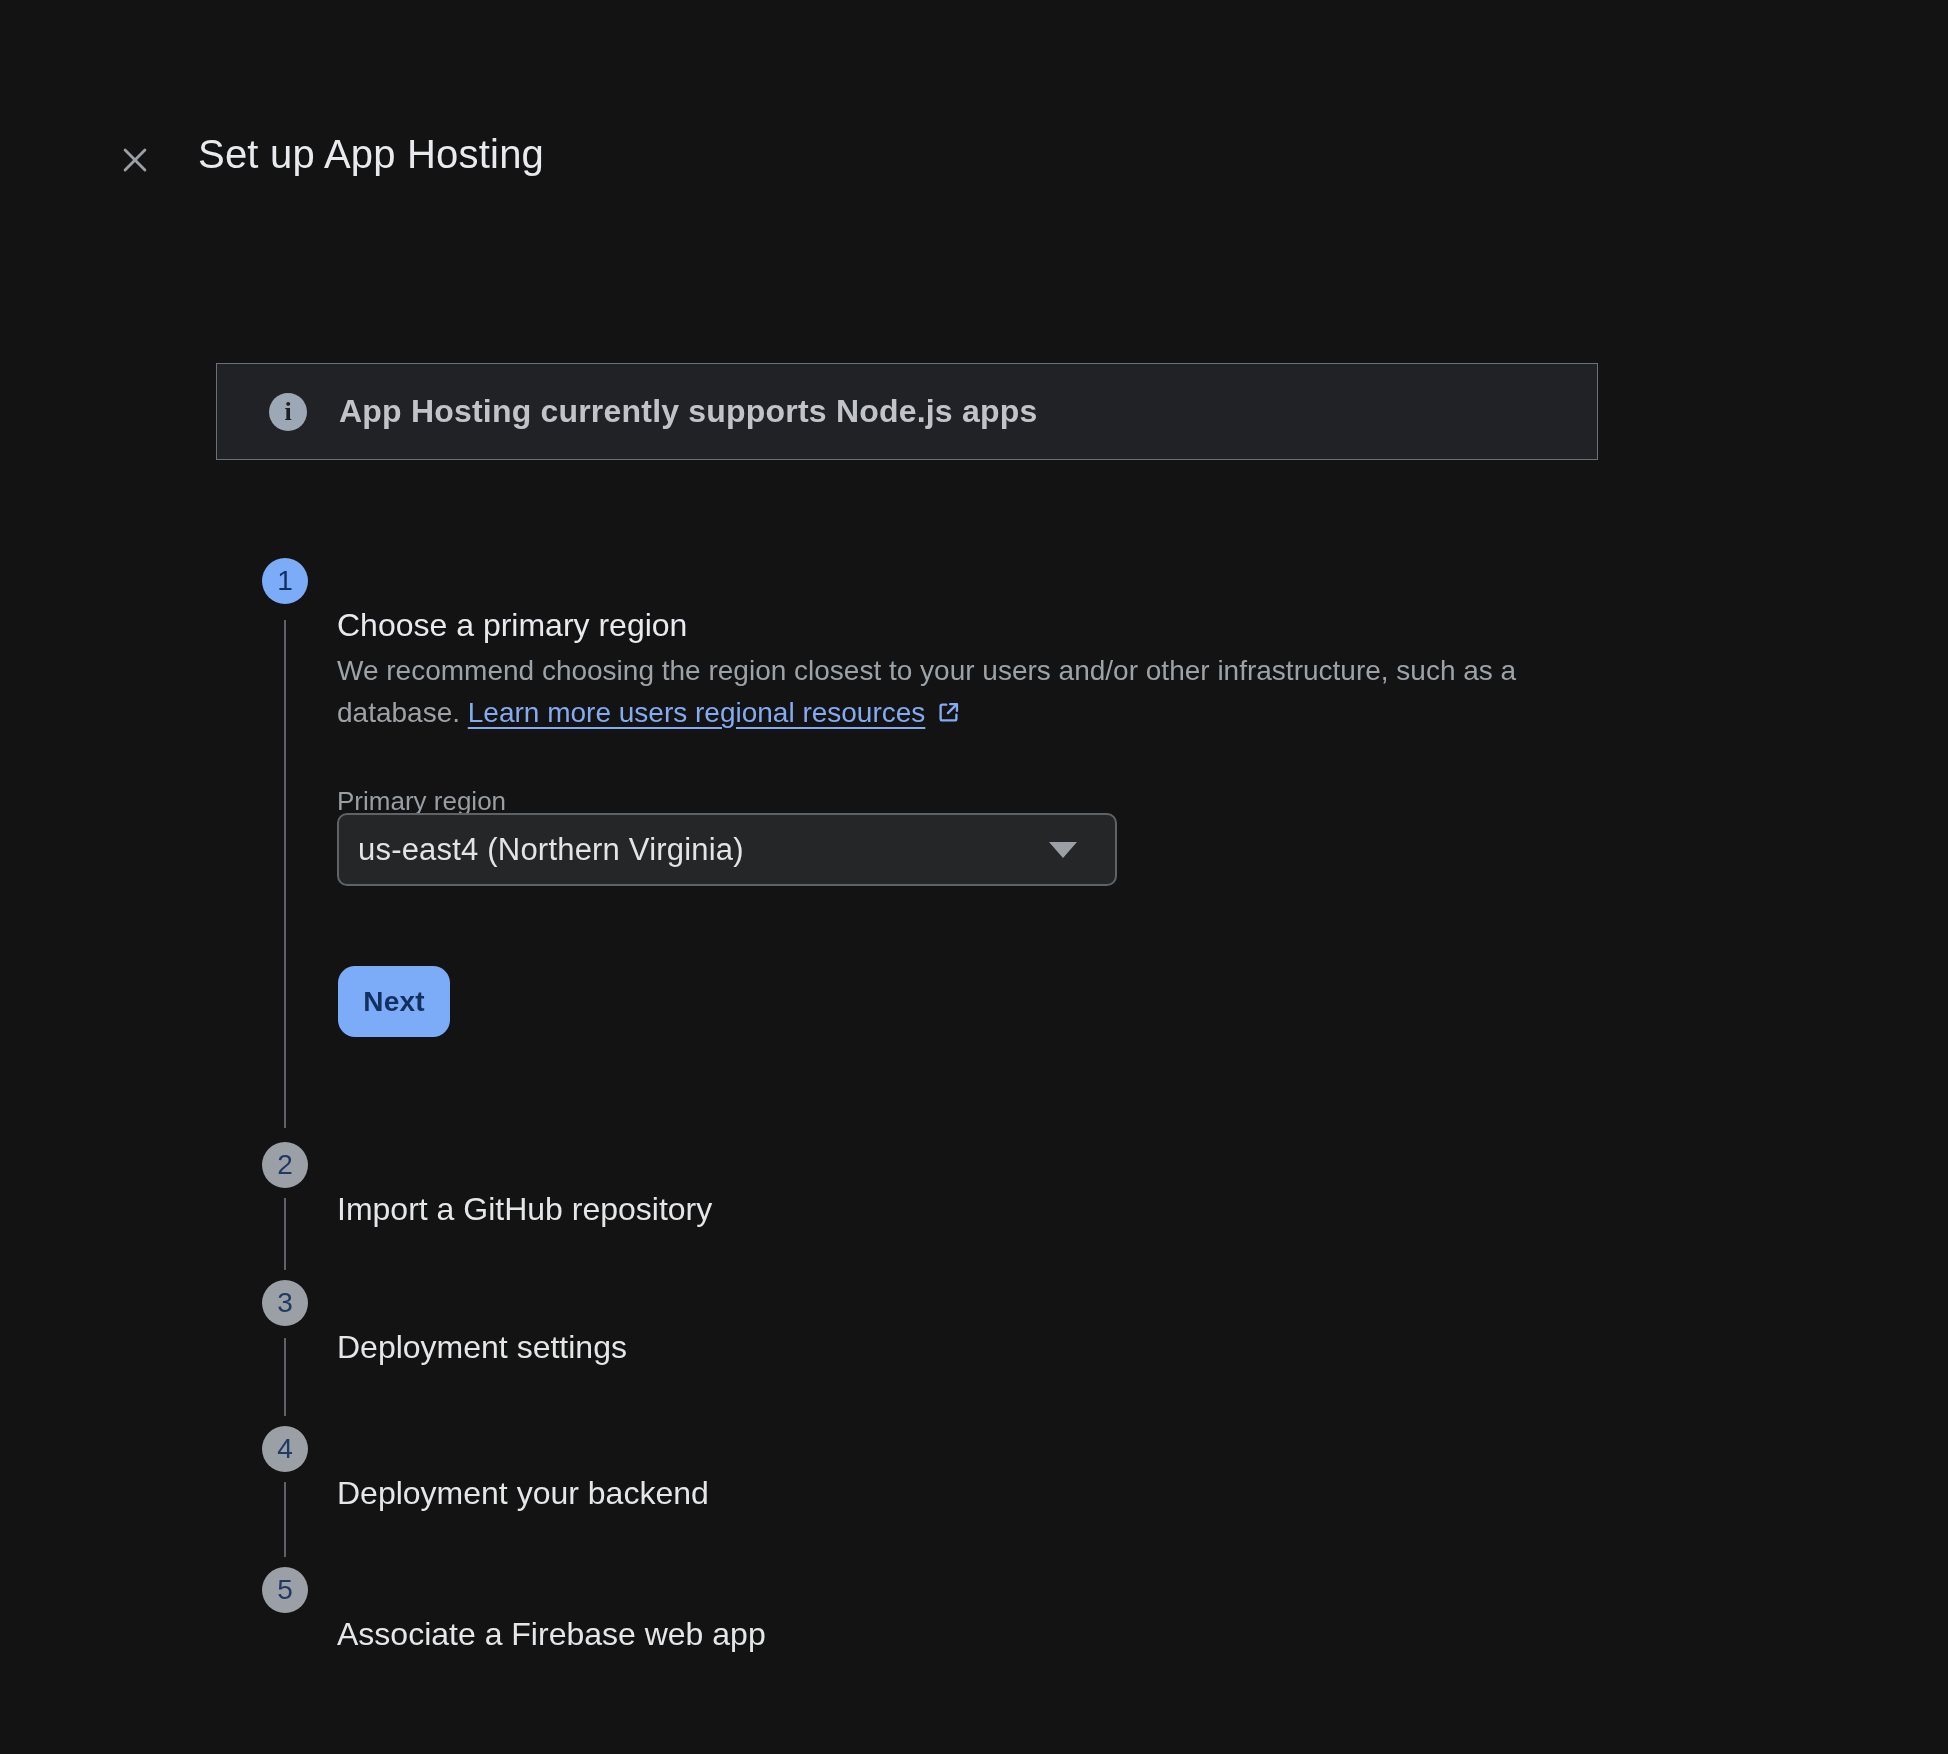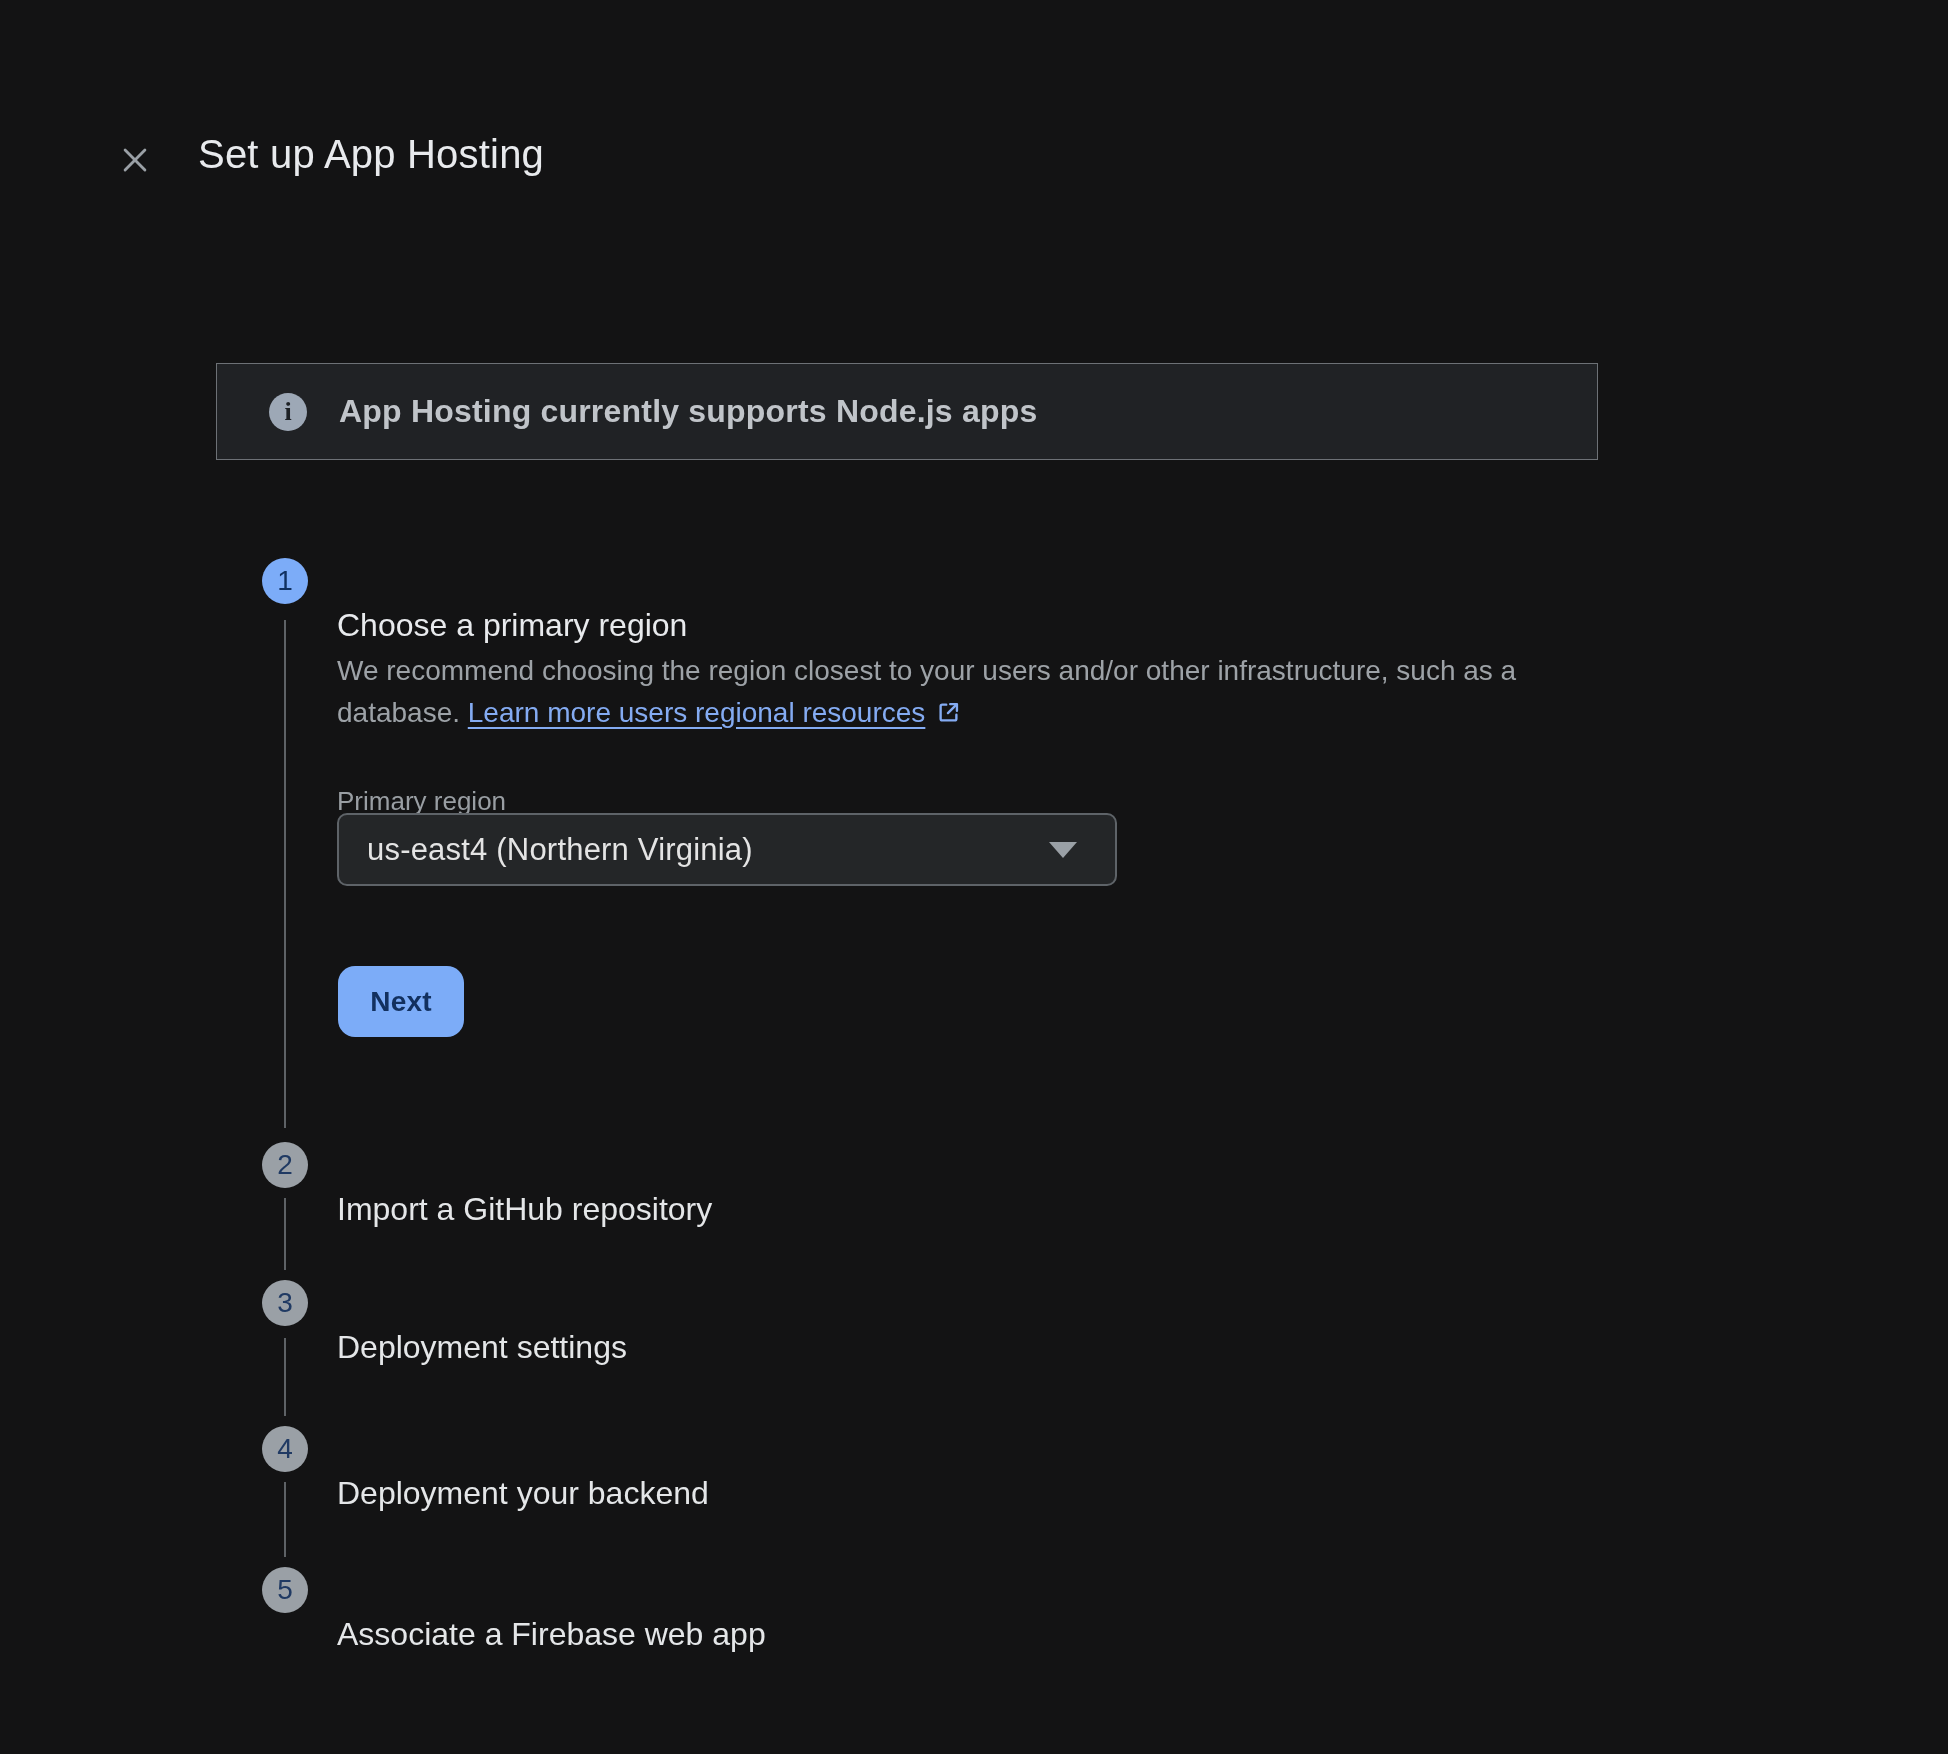--- a/index.html
+++ b/index.html
@@ -87,36 +87,36 @@
     position:absolute; left:337px; top:767px;
     font-size:26px; color:#999ea3; line-height:30px;margin-top:19px;
   }
   .select {
     position:absolute; left:337px; top:813px;
     width:780px; height:73px;
     background:#242628;
     border:2px solid #5e6368;
     border-radius:10px;
     display:flex; align-items:center;
-    padding:0 38px 0 28px;
+    padding:0 38px 0 19px;
     cursor:pointer;
   }
   .select-value {
     font-size:31px; color:#e4e4e4; letter-spacing:0.2px;
     flex:1 1 auto; white-space:nowrap; overflow:hidden;
   }
   .select-arrow {
     width:0; height:0; flex:0 0 auto;
     border-left:14px solid transparent;
     border-right:14px solid transparent;
     border-top:16px solid #9aa0a6;
   }
   .next-btn {
     position:absolute; left:338px; top:966px;
-    width:126px; height:71px;
+    width:112px; height:71px;
     background:#7cacf8; color:#12305f;
     border:none; border-radius:17px;
     font-family:inherit;
     font-size:28px; font-weight:700; letter-spacing:0.2px;
     cursor:pointer;
   }
 </style>
 </head>
 <body>
 

